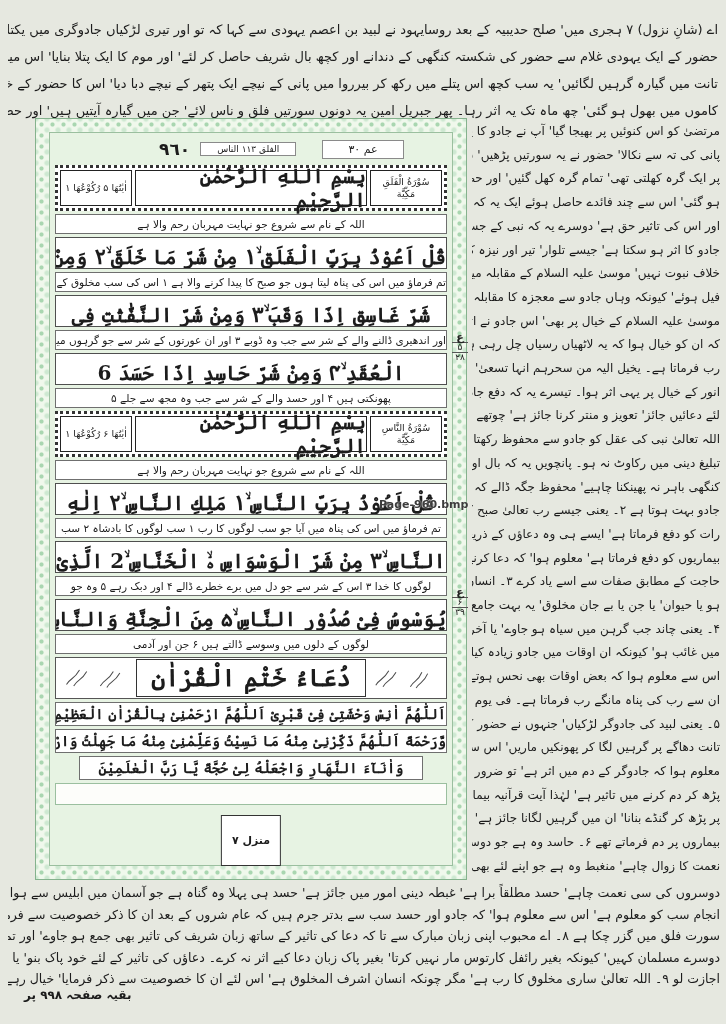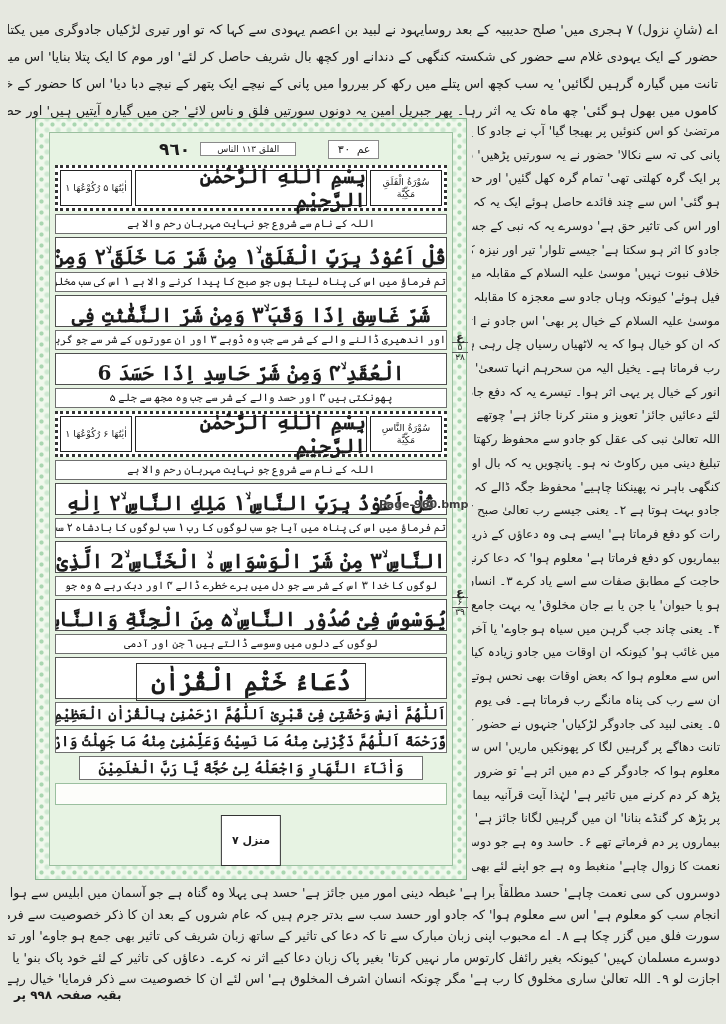--- a/index.html
+++ b/index.html
@@ -14,21 +14,21 @@
     direction:rtl;text-align:justify;text-align-last:justify;
     font-size:13px;line-height:27px;white-space:nowrap;overflow:hidden;
     font-family:"DejaVu Sans",sans-serif;
   }
   .top-comment{position:absolute;left:8px;top:16px;width:710px;}
   .bottom-comment{position:absolute;left:8px;top:882px;width:712px;}
   .bottom-comment .ucl{font-size:12.5px;line-height:21.5px;}
   .right-col{position:absolute;left:472px;top:120px;width:248px;}
   .right-col .ucl{font-size:12px;line-height:23.7px;}
   .continuation{
-    position:absolute;left:14px;top:988px;direction:rtl;
+    position:absolute;left:24px;top:988px;direction:rtl;
     font-size:12px;font-weight:bold;
   }
   
   .qframe{
     position:absolute;left:35px;top:118px;width:432px;height:762px;
     box-sizing:border-box;padding:13px;
     border:1px solid #85b28d;
     background-color:#f0f8ec;
     background-image:
       radial-gradient(circle,#a9d6b0 1.5px,rgba(0,0,0,0) 2.6px),
@@ -42,50 +42,50 @@
     padding:3px 5px;overflow:hidden;direction:rtl;
   }
   .row{margin-bottom:3px;}
   
   .corner-row{display:flex;direction:ltr;align-items:center;height:26px;gap:10px;}
   .pagenum{font-size:17px;font-weight:bold;margin-left:104px;}
   .tabbox,.juzbox{
     background:#fff;border:1px solid #8a8a8a;padding:1px 16px;
     font-size:9px;direction:rtl;white-space:nowrap;
   }
-  .juzbox{font-size:11px;margin-left:22px;padding:2px 8px;font-family:Liberation Mono, monospace;}
+  .juzbox{font-size:11px;margin-left:16px;padding:2px 25px;}
   
   .band{
     display:flex;direction:rtl;align-items:stretch;
     background:#fff;border:3px dotted #333;height:46px;box-sizing:border-box;
     padding:2px;gap:3px;
   }
   .band .cell{
     border:1px solid #222;display:flex;align-items:center;justify-content:center;
     font-size:9.5px;text-align:center;padding:1px 3px;line-height:1.25;
     white-space:normal;width:72px;box-sizing:border-box;
   }
   .band .bism{
     flex:1;border:1px solid #222;display:flex;align-items:center;justify-content:center;
     font-size:20px;font-weight:bold;font-family:"DejaVu Serif",serif;
   }
   
   .ustrip{
     background:#fff;border:1px solid #6f6f6f;height:20px;line-height:18px;
     font-size:10.5px;text-align:center;white-space:nowrap;overflow:hidden;
-    direction:rtl;box-sizing:border-box;font-family:Liberation Serif, serif;
+    direction:rtl;box-sizing:border-box;
   }
   .ayah{
     background:#fff;border:1px solid #4f4f4f;height:32px;line-height:38px;
     font-size:20px;font-weight:bold;text-align:center;white-space:nowrap;
     overflow:hidden;direction:rtl;box-sizing:border-box;
     font-family:"DejaVu Serif",serif;
   }
   
-  .dua-title-row{display:flex;direction:rtl;align-items:center;height:42px;gap:4px;background:#fff;border:1px solid #555;box-sizing:border-box;padding:1px 4px;flex-direction:column;}
+  .dua-title-row{display:flex;direction:rtl;align-items:center;height:42px;gap:4px;background:#fff;border:1px solid #555;box-sizing:border-box;padding:1px 4px;}
   .dua-title{
     border:1px solid #333;padding:0 14px;font-size:24px;font-weight:bold;
     font-family:"DejaVu Serif",serif;white-space:nowrap;line-height:36px;
   }
   .sig{flex:1;display:flex;justify-content:space-around;align-items:center;overflow:hidden;}
   .dualine{
     background:#fff;border:1px solid #6f6f6f;height:24px;line-height:22px;
     font-size:14px;font-weight:bold;text-align:center;white-space:nowrap;
     overflow:hidden;direction:rtl;box-sizing:border-box;
     font-family:"DejaVu Serif",serif;

